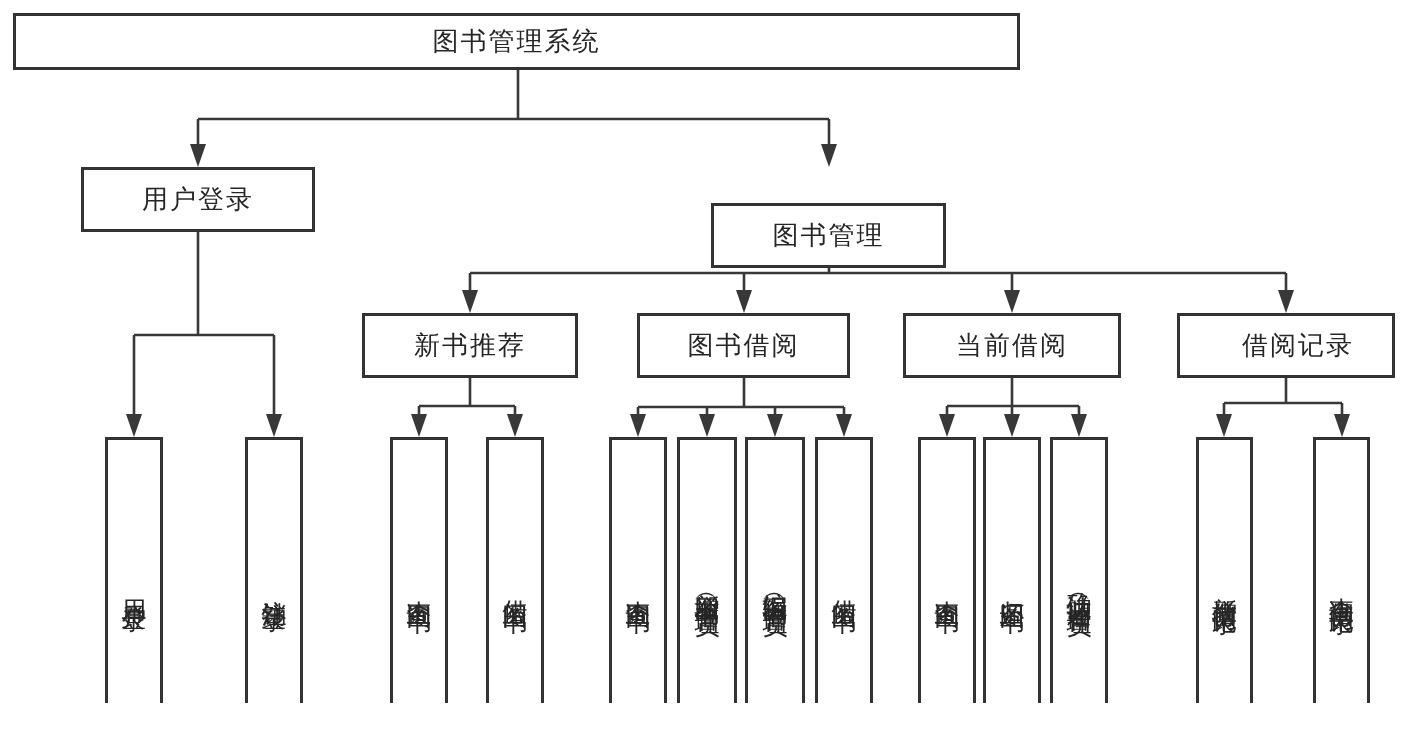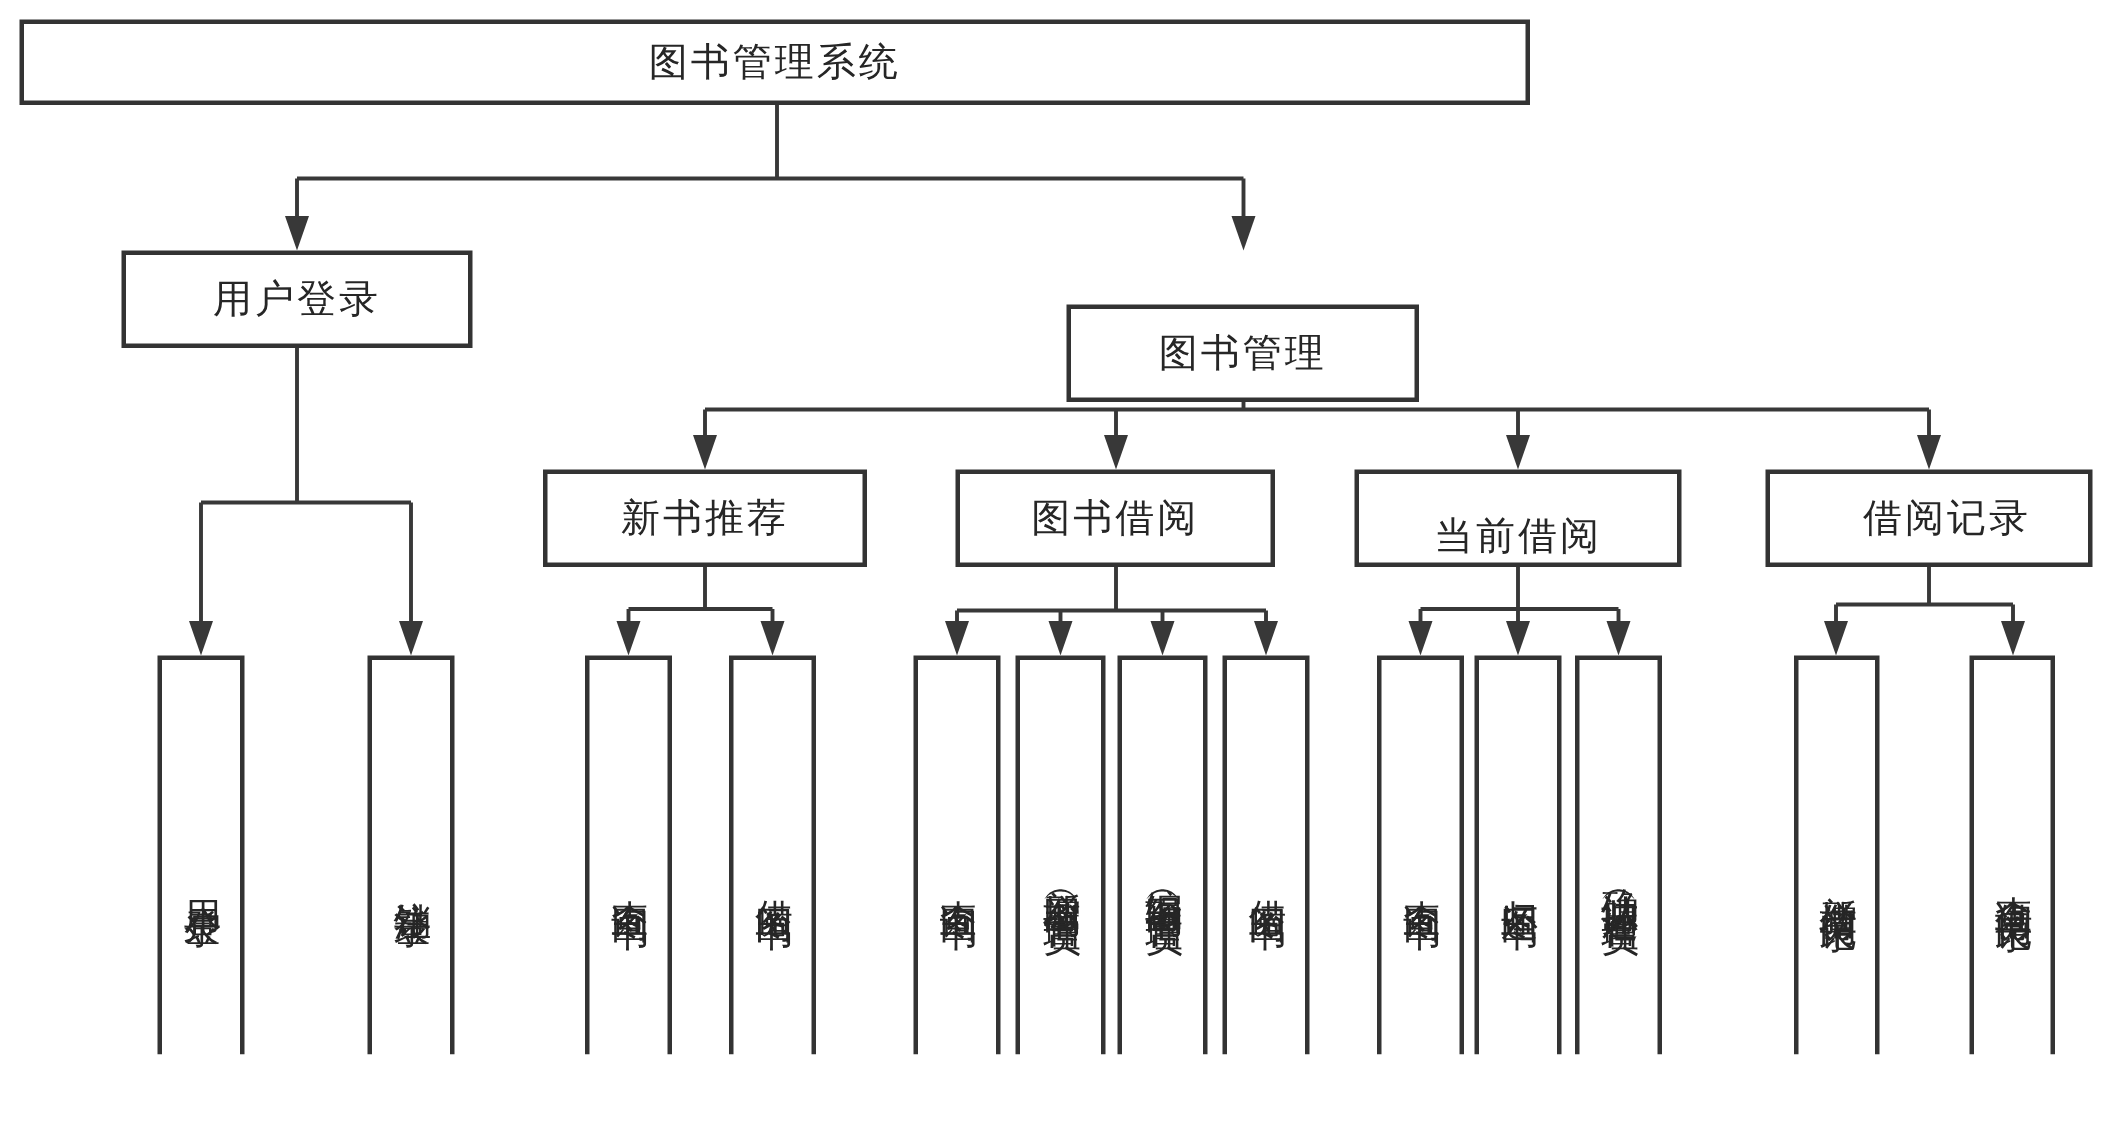--- a/index.html
+++ b/index.html
@@ -117,21 +117,21 @@
   <div class="box h" style="left:711px;top:167px;width:235px;height:65px;margin-top:36px;">
     <span class="lbl">图书管理</span>
   </div>
 
   <div class="box h" style="left:637px;top:313px;width:213px;height:65px;">
     <span class="lbl">图书借阅</span>
   </div>
   <div class="box h" style="left:362px;top:313px;width:216px;height:65px;">
     <span class="lbl">新书推荐</span>
   </div>
-  <div class="box h" style="left:903px;top:313px;width:218px;height:65px;align-items:flex-end;">
+  <div class="box h" style="left:903px;top:313px;width:218px;height:65px;">
     <span class="lbl">当前借阅</span>
   </div>
   <div class="box h" style="left:1177px;top:313px;width:218px;height:65px;padding-left:24px;">
     <span class="lbl">借阅记录</span>
   </div>
 
   <div class="box v" style="left:105px;top:437px;width:58px;height:298px;">
     <span class="lbl">用户登录</span>
   </div>
   <div class="box v" style="left:245px;top:437px;width:58px;height:298px;">

